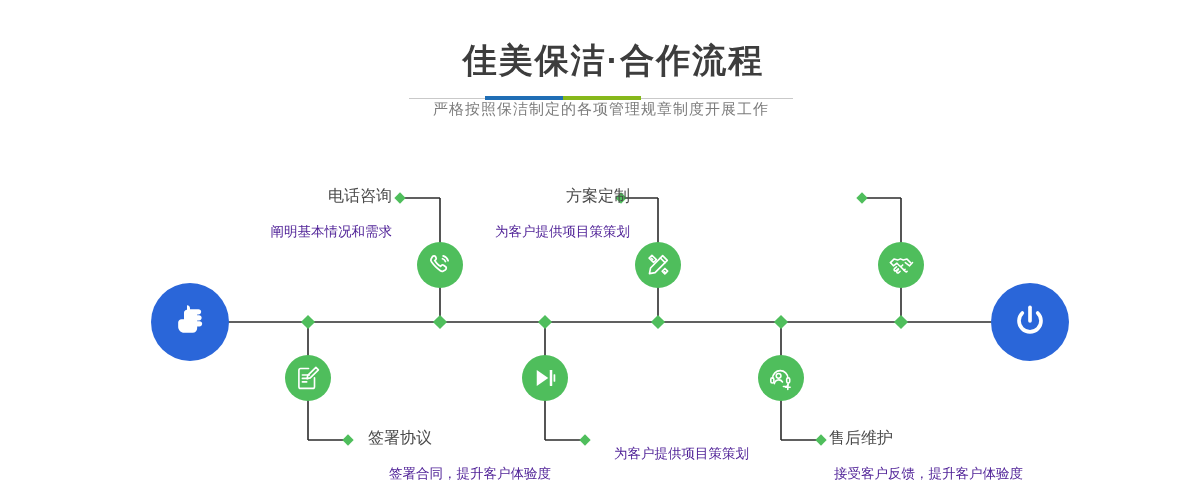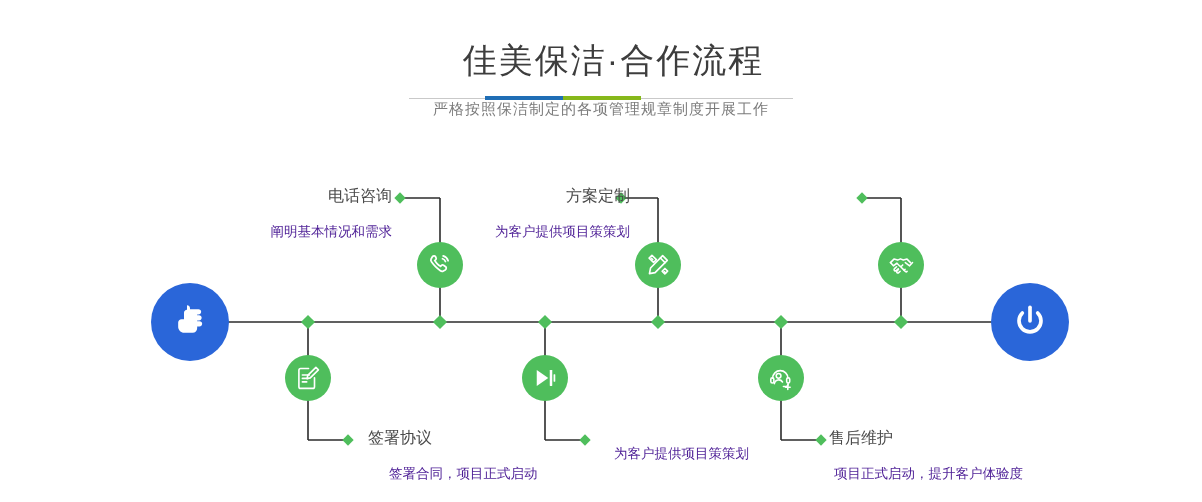--- a/index.html
+++ b/index.html
@@ -9,21 +9,21 @@
     font-family:"Liberation Sans","DejaVu Sans",sans-serif;
     overflow:hidden;
     position:relative;
   }
   #stage{position:relative;width:1202px;height:502px;}
 
   
   .header{position:absolute;left:0;top:0;width:1202px;text-align:center;}
   .main-title{
     font-size:34px;color:#3d3d3d;letter-spacing:2px;
-    margin-top:38px;line-height:44px;font-weight:400;padding-left:25px;
+    margin-top:38px;line-height:44px;font-weight:700;padding-left:25px;
   }
   .divider{
     position:relative;width:384px;height:4px;margin:14px auto 0 auto;
   }
   .divider .rule{
     position:absolute;left:0;top:1.5px;width:384px;height:1px;background:#c9c9c9;
   }
   .divider .seg-blue{
     position:absolute;left:76px;top:0;width:78px;height:4px;background:#1f6eb5;
   }
@@ -219,26 +219,26 @@
     </div>
 
     <div class="label top" style="left:398px;top:186px;width:232px;">
       <div class="l-title">方案定制</div>
       <div class="l-desc">为客户提供项目策策划</div>
     </div>
 
 
     <div class="label bottom" style="left:368px;top:428px;width:250px;">
       <div class="l-title">签署协议</div>
-      <div class="l-desc" style="margin-left:21px;">签署合同，项目正式启动</div>
+      <div class="l-desc" style="margin-left:21px;">签署合同，提升客户体验度</div>
     </div>
 
     <div class="label bottom" style="left:593px;top:428px;width:250px;">
       <div class="l-desc" style="margin-left:21px;">为客户提供项目策策划</div>
     </div>
 
     <div class="label bottom" style="left:829px;top:428px;width:260px;">
       <div class="l-title">售后维护</div>
-      <div class="l-desc" style="margin-left:5px;">项目正式启动，提升客户体验度</div>
+      <div class="l-desc" style="margin-left:5px;">接受客户反馈，提升客户体验度</div>
     </div>
 
   </div>
 </div>
 
 </body></html>

